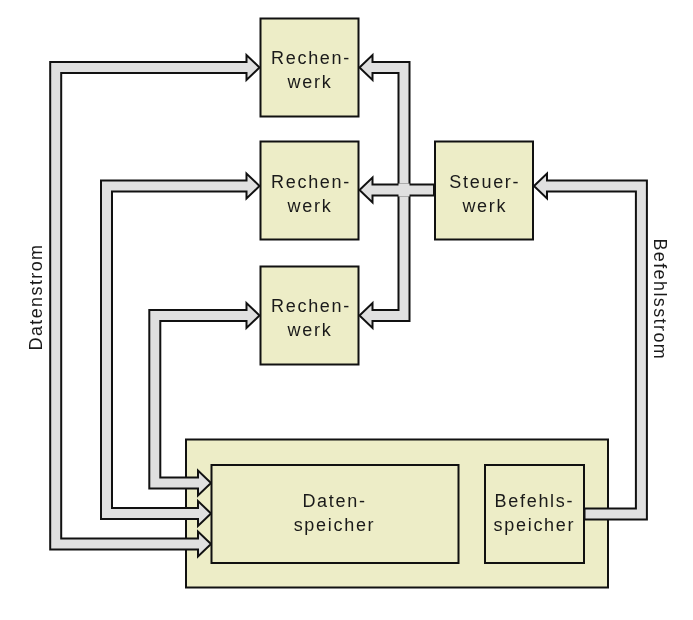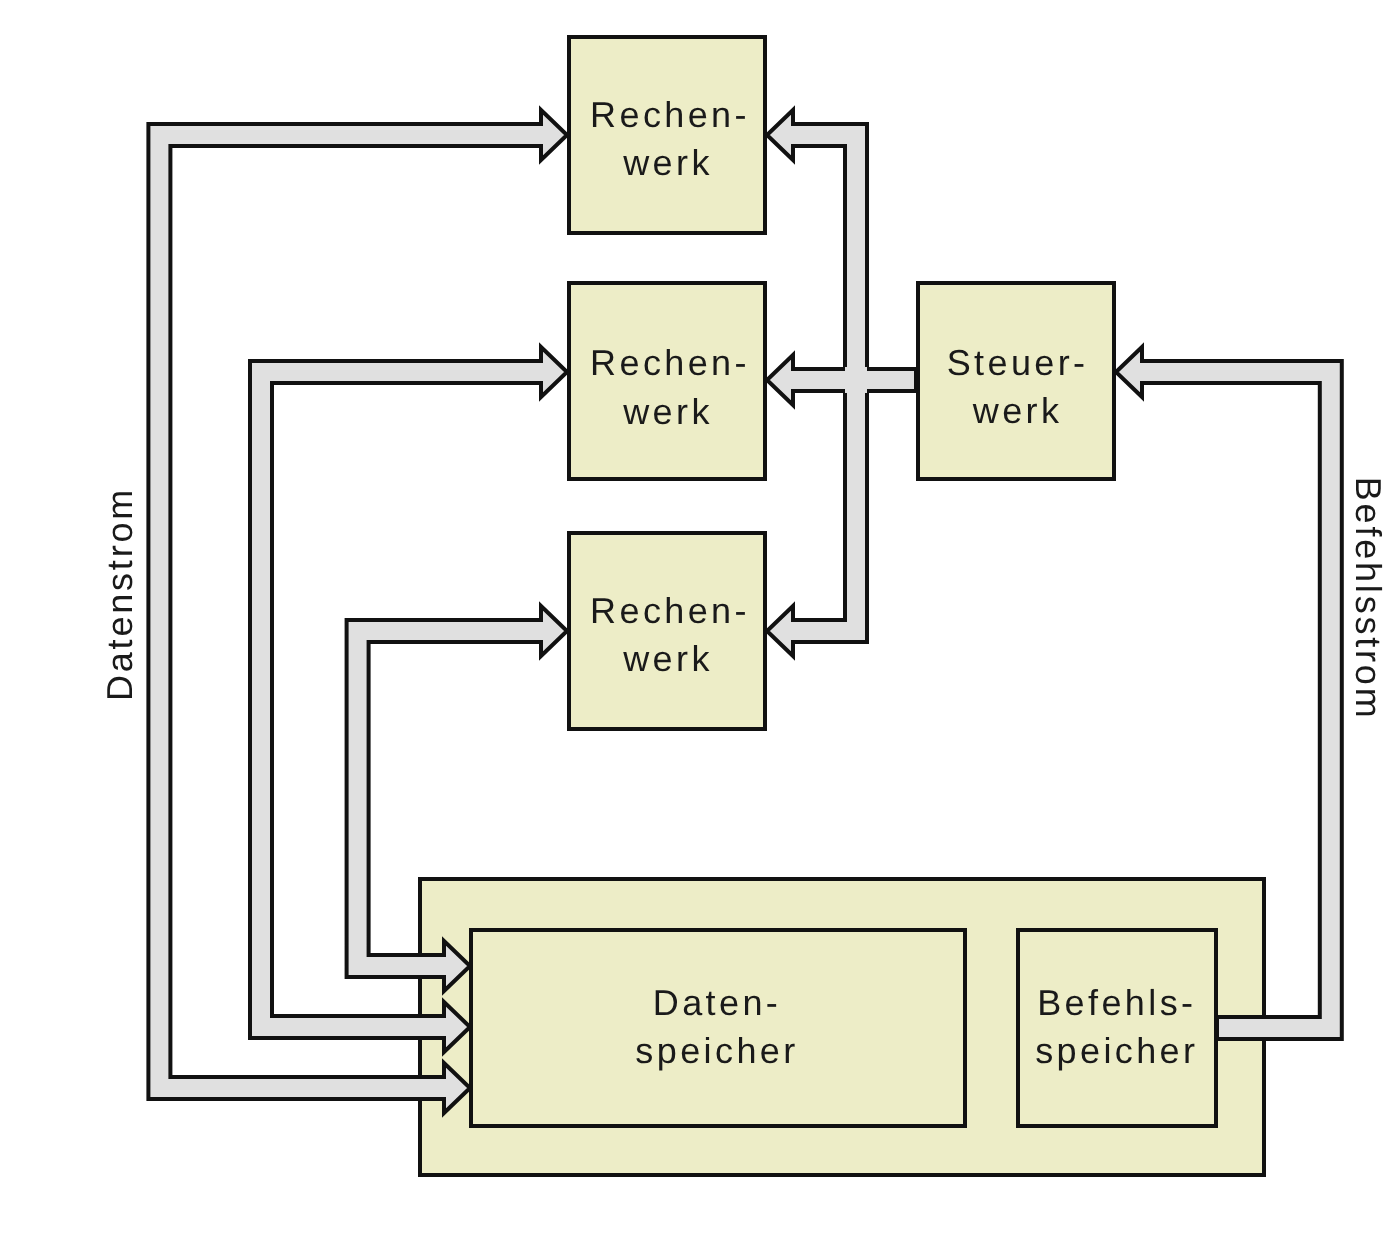--- a/index.html
+++ b/index.html
@@ -1,16 +1,16 @@
 <!DOCTYPE html>
 <html><head>
 <meta charset="utf-8">
 <style>
   html,body{margin:0;padding:0;background:#ffffff;}
-  .wrap{width:587px;height:620px;position:relative;padding-left:24px;}
+  .wrap{width:587px;height:620px;position:relative;}
   text{font-family:"Liberation Sans",sans-serif;fill:#1a1a1a;}
 </style>
 </head>
 <body>
 <div class="wrap">
 <svg width="693" height="620" viewBox="0 0 693 620" xmlns="http://www.w3.org/2000/svg">
 
   <rect x="0" y="0" width="693" height="620" fill="#ffffff"></rect>
 
   <rect x="186" y="439.5" width="422" height="148" fill="#EDEDC7" stroke="#111111" stroke-width="2"></rect>

